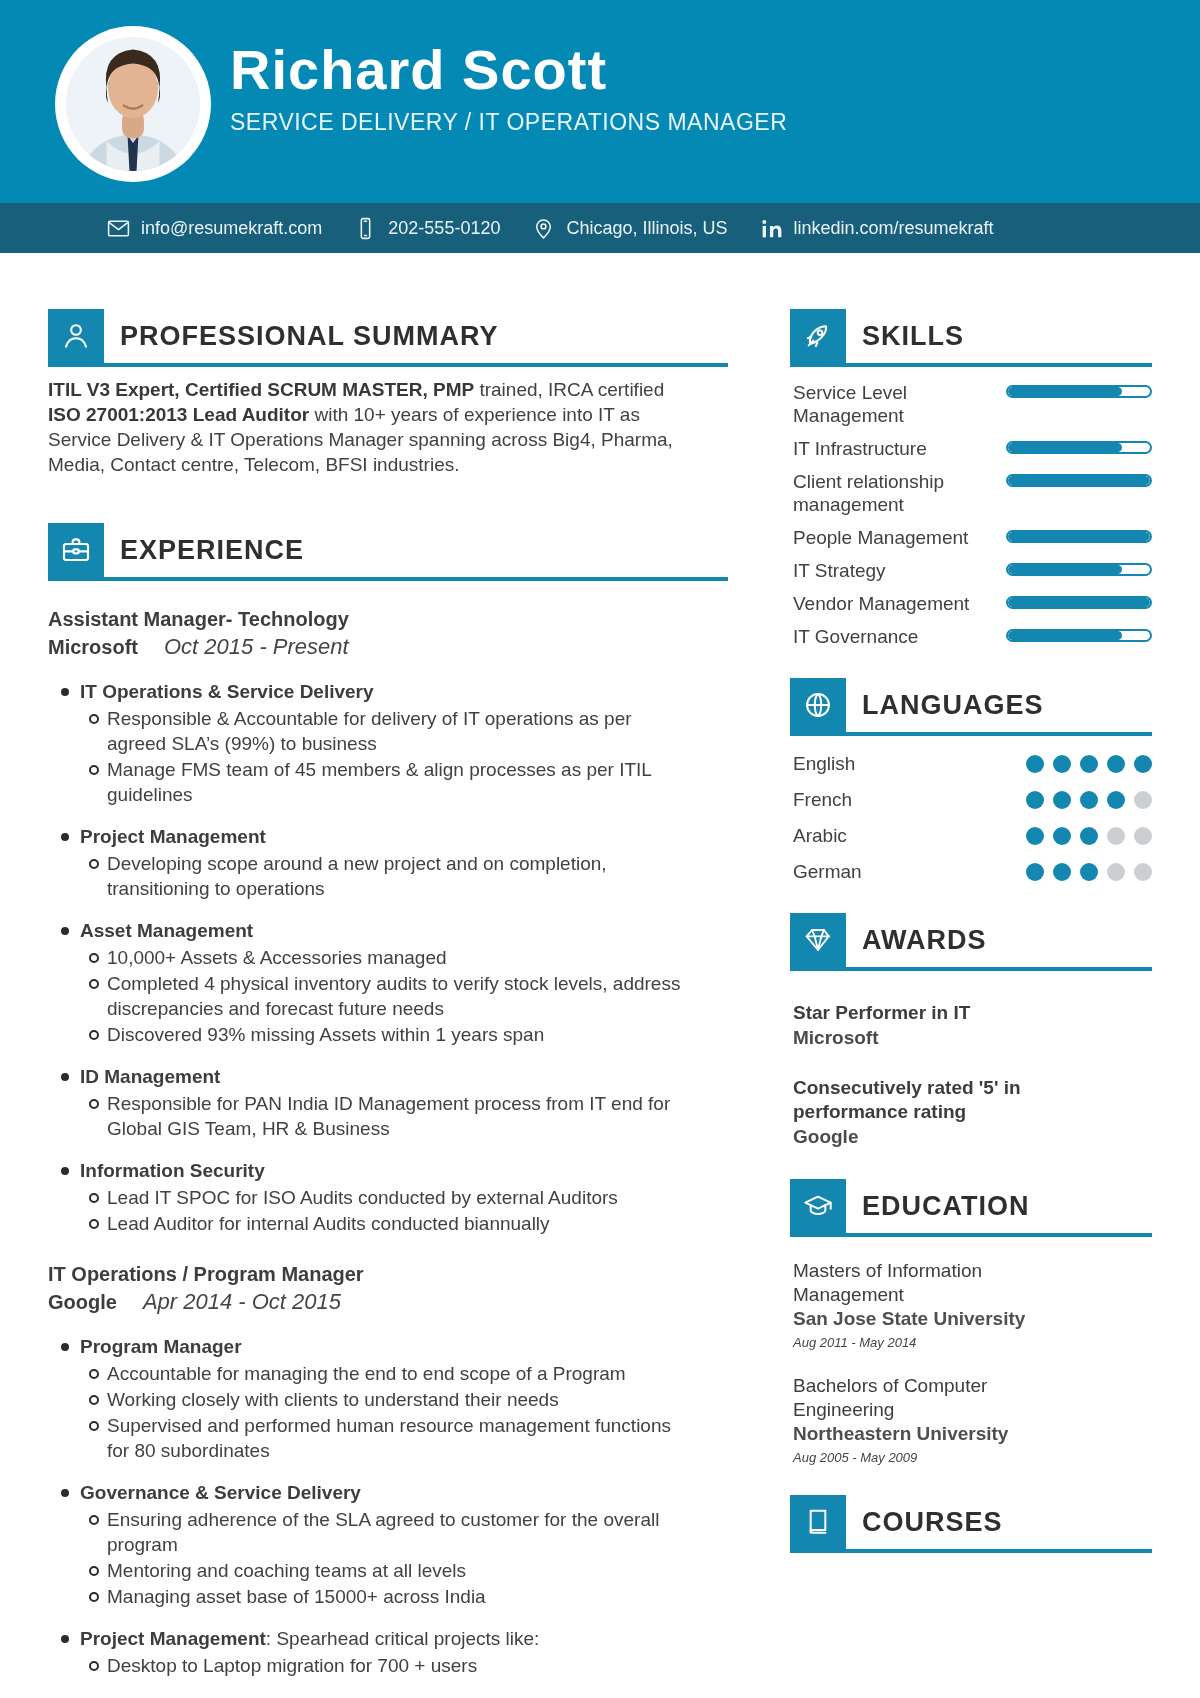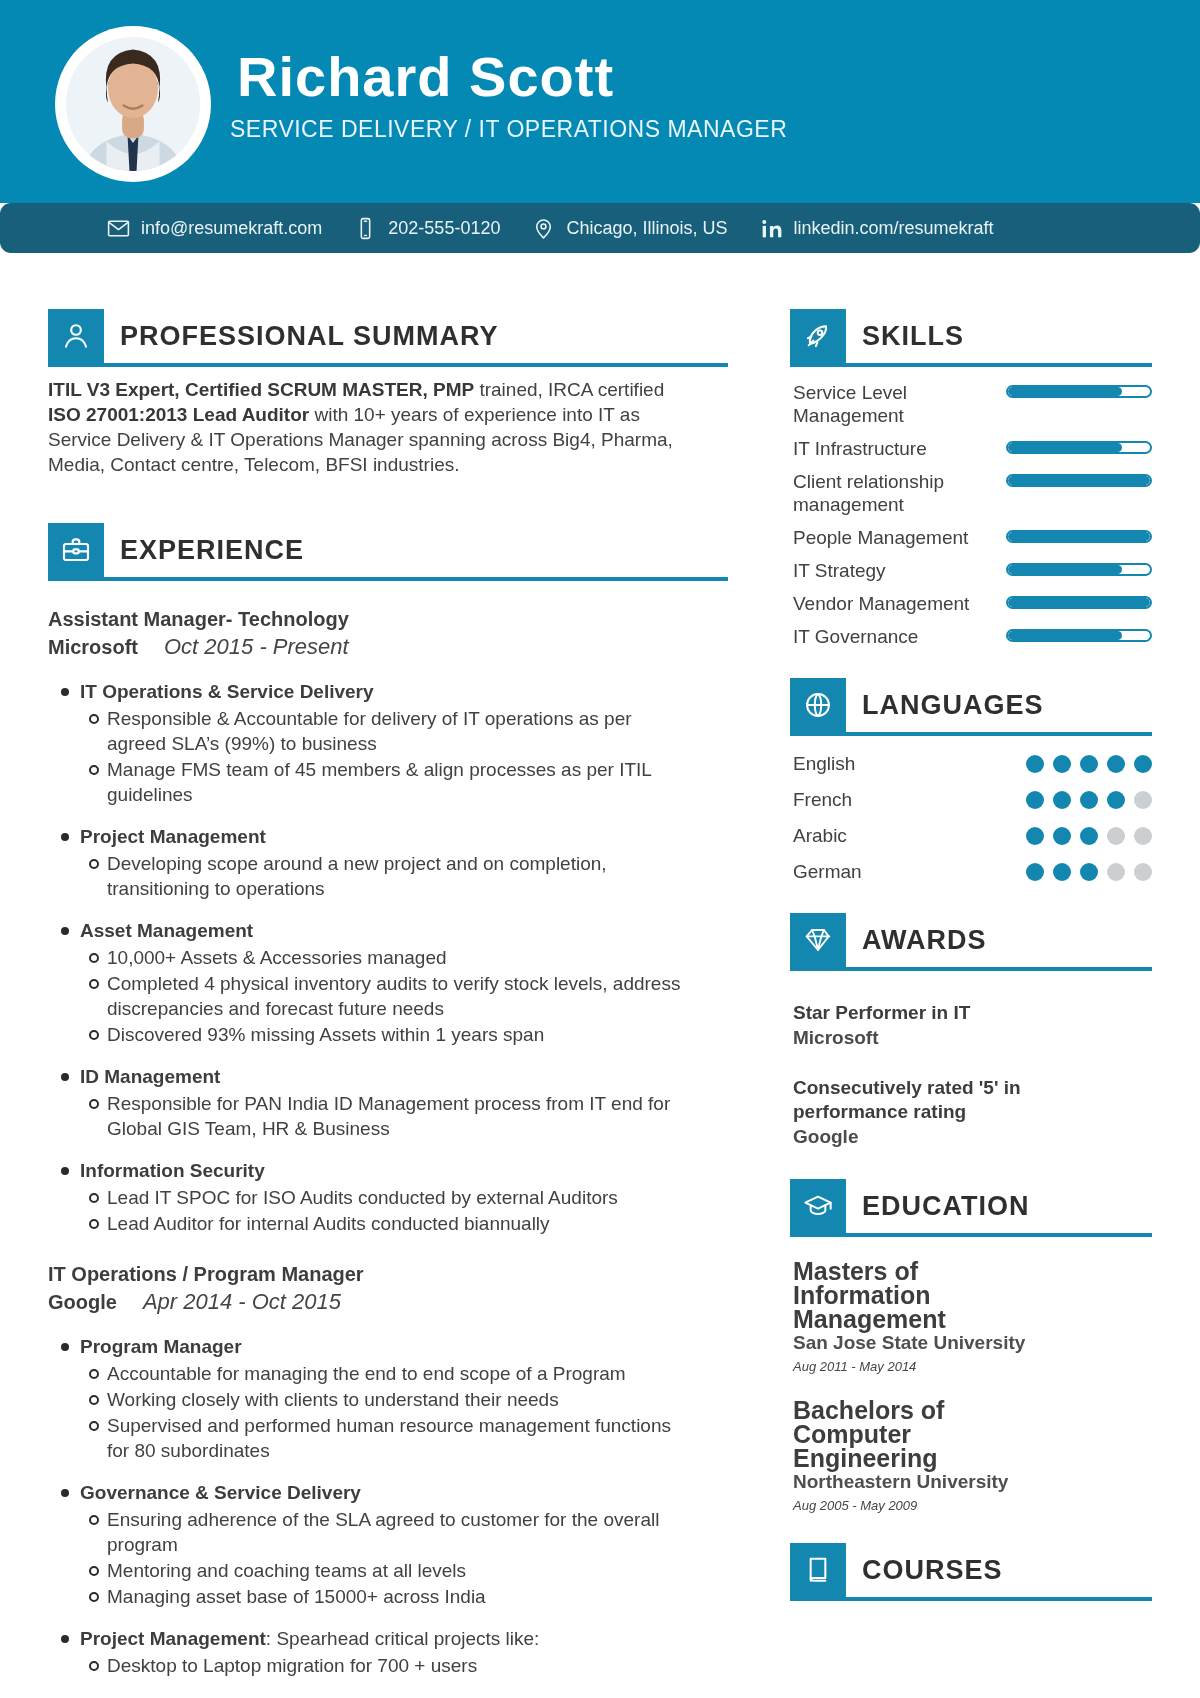--- a/index.html
+++ b/index.html
@@ -13,25 +13,25 @@
   *{box-sizing:border-box;}
   html,body{margin:0;padding:0;background:#fff;}
   .page{width:1200px;height:1698px;background:#fff;overflow:hidden;position:relative;
         font-family:"Liberation Sans","DejaVu Sans",sans-serif;color:var(--body-ink);}
 
   
   .hdr{height:203px;background:var(--header);position:relative;}
   .avatar{position:absolute;left:55px;top:26px;width:156px;height:156px;}
   .avatar svg{width:100%;height:100%;display:block;}
   .hdr-text{position:absolute;left:230px;top:40px;}
-  .hdr-text h1{margin:7px;font-size:56px;line-height:60px;color:#ffffff;font-weight:700;letter-spacing:1px;}
+  .hdr-text h1{margin:0;font-size:56px;line-height:60px;color:#ffffff;font-weight:700;letter-spacing:1px;}
   .subtitle{margin-top:9px;font-size:23px;color:#e9f6fb;letter-spacing:.5px;}
 
   .contact{height:50px;background:var(--cbar);display:flex;align-items:center;
-           padding-left:106px;gap:31px;color:#e9f3f7;font-size:18px;border-radius:11px;}
+           padding-left:106px;gap:31px;color:#e9f3f7;font-size:18px;}
   .c-item{display:flex;align-items:center;gap:10px;white-space:nowrap;}
   .c-ic{width:25px;height:25px;flex:none;}
 
   
   .main{display:flex;gap:62px;padding:0 48px;margin-top:56px;}
   .col-l{width:680px;flex:none;}
   .col-r{width:362px;flex:none;}
 
   
   .sec-h{display:flex;align-items:flex-end;border-bottom:4px solid var(--accent);text-align:right;}
@@ -76,21 +76,21 @@
   .dot{width:18px;height:18px;border-radius:50%;background:var(--accent);}
   .dot.off{background:var(--dot-off);}
 
   .aw-list{margin-top:30px;padding-left:3px;}
   .aw{margin-bottom:26px;max-width:262px;}
   .aw-title{font-weight:700;color:var(--ink);font-size:19px;line-height:24px;}
   .aw-org{font-weight:700;color:#4a4a4a;font-size:19px;line-height:24px;margin-top:1px;}
 
   .edu-list{margin-top:22px;padding-left:3px;}
   .edu{margin-bottom:24px;max-width:264px;}
-  .edu-degree{font-weight:700;color:var(--ink);font-size:25px;line-height:24px;}
+  .edu-degree{font-weight:400;color:var(--ink);font-size:19px;line-height:24px;}
   .edu-school{font-weight:700;color:#4f4f4f;font-size:19px;line-height:24px;}
   .edu-dates{font-style:italic;font-size:13px;margin-top:4px;color:#454545;}
 </style>
 </head>
 <body>
 
 <div class="page">
 
   <header class="hdr">
     <div class="avatar">

